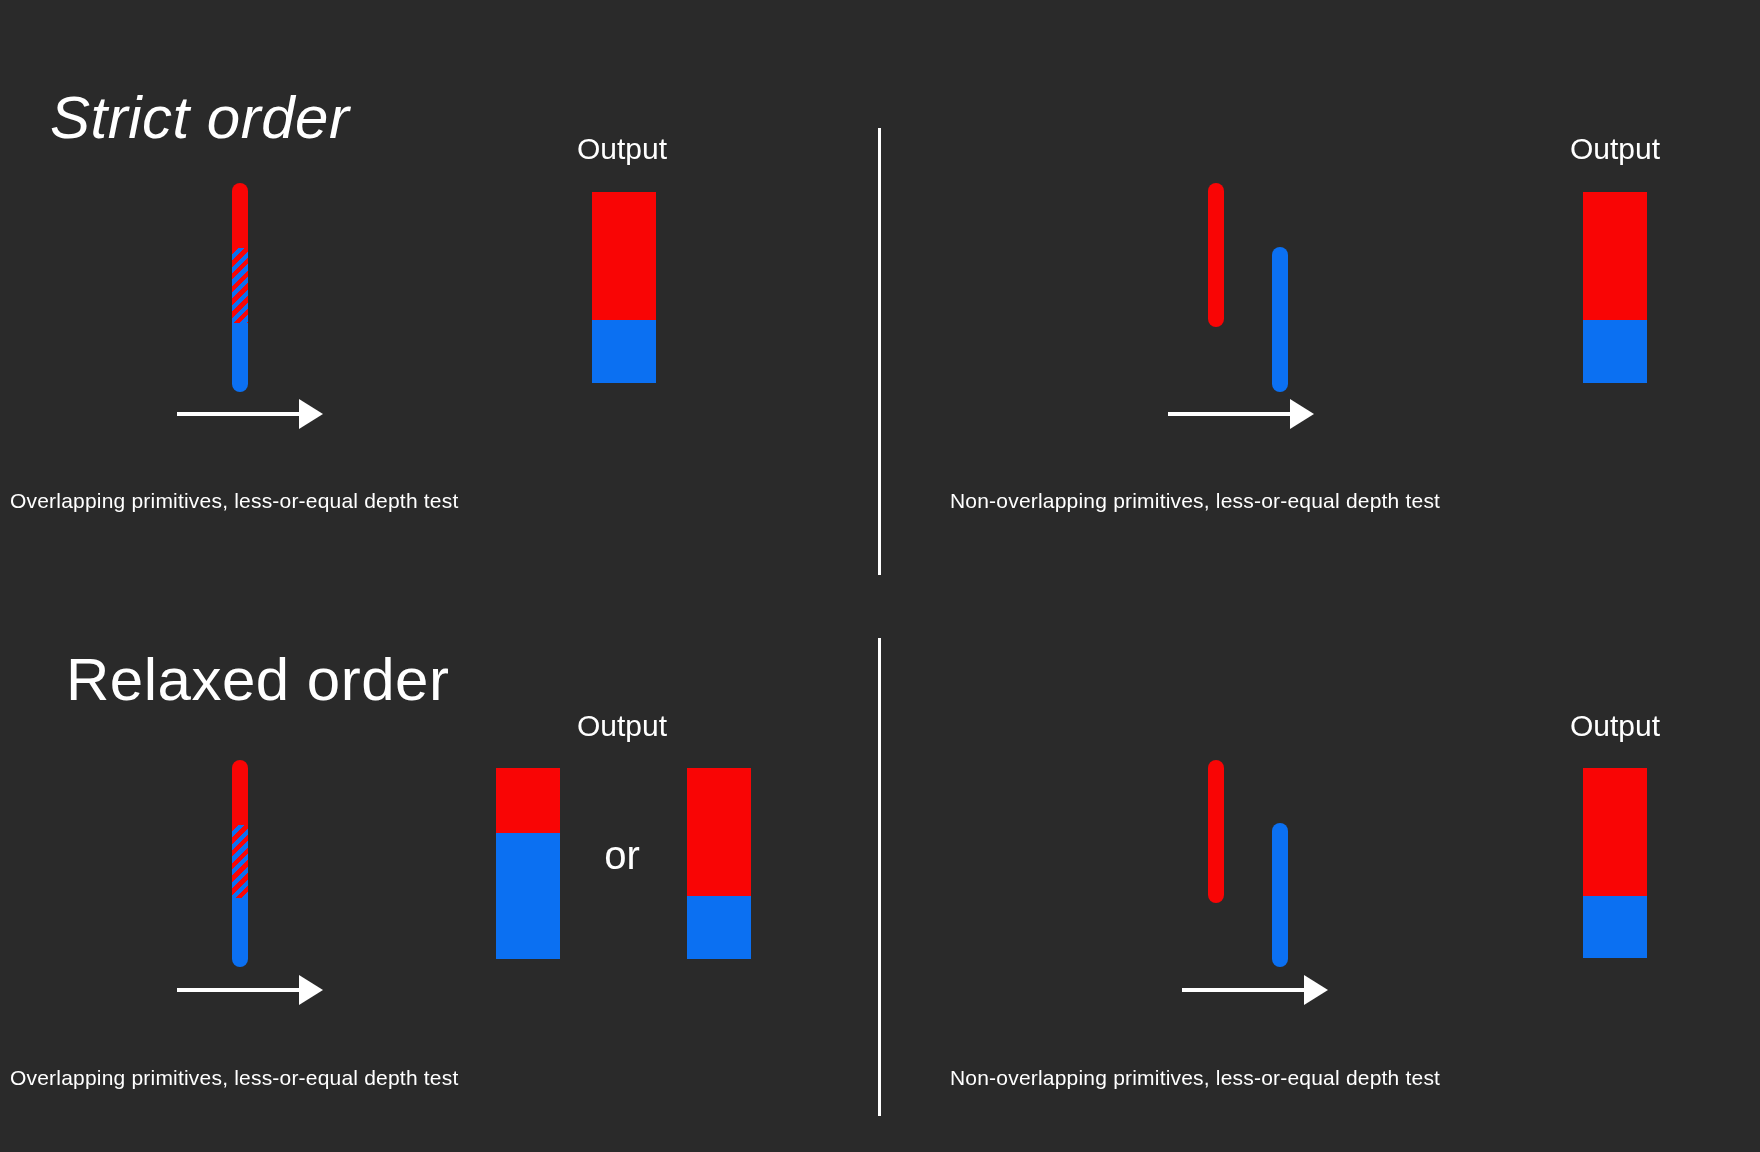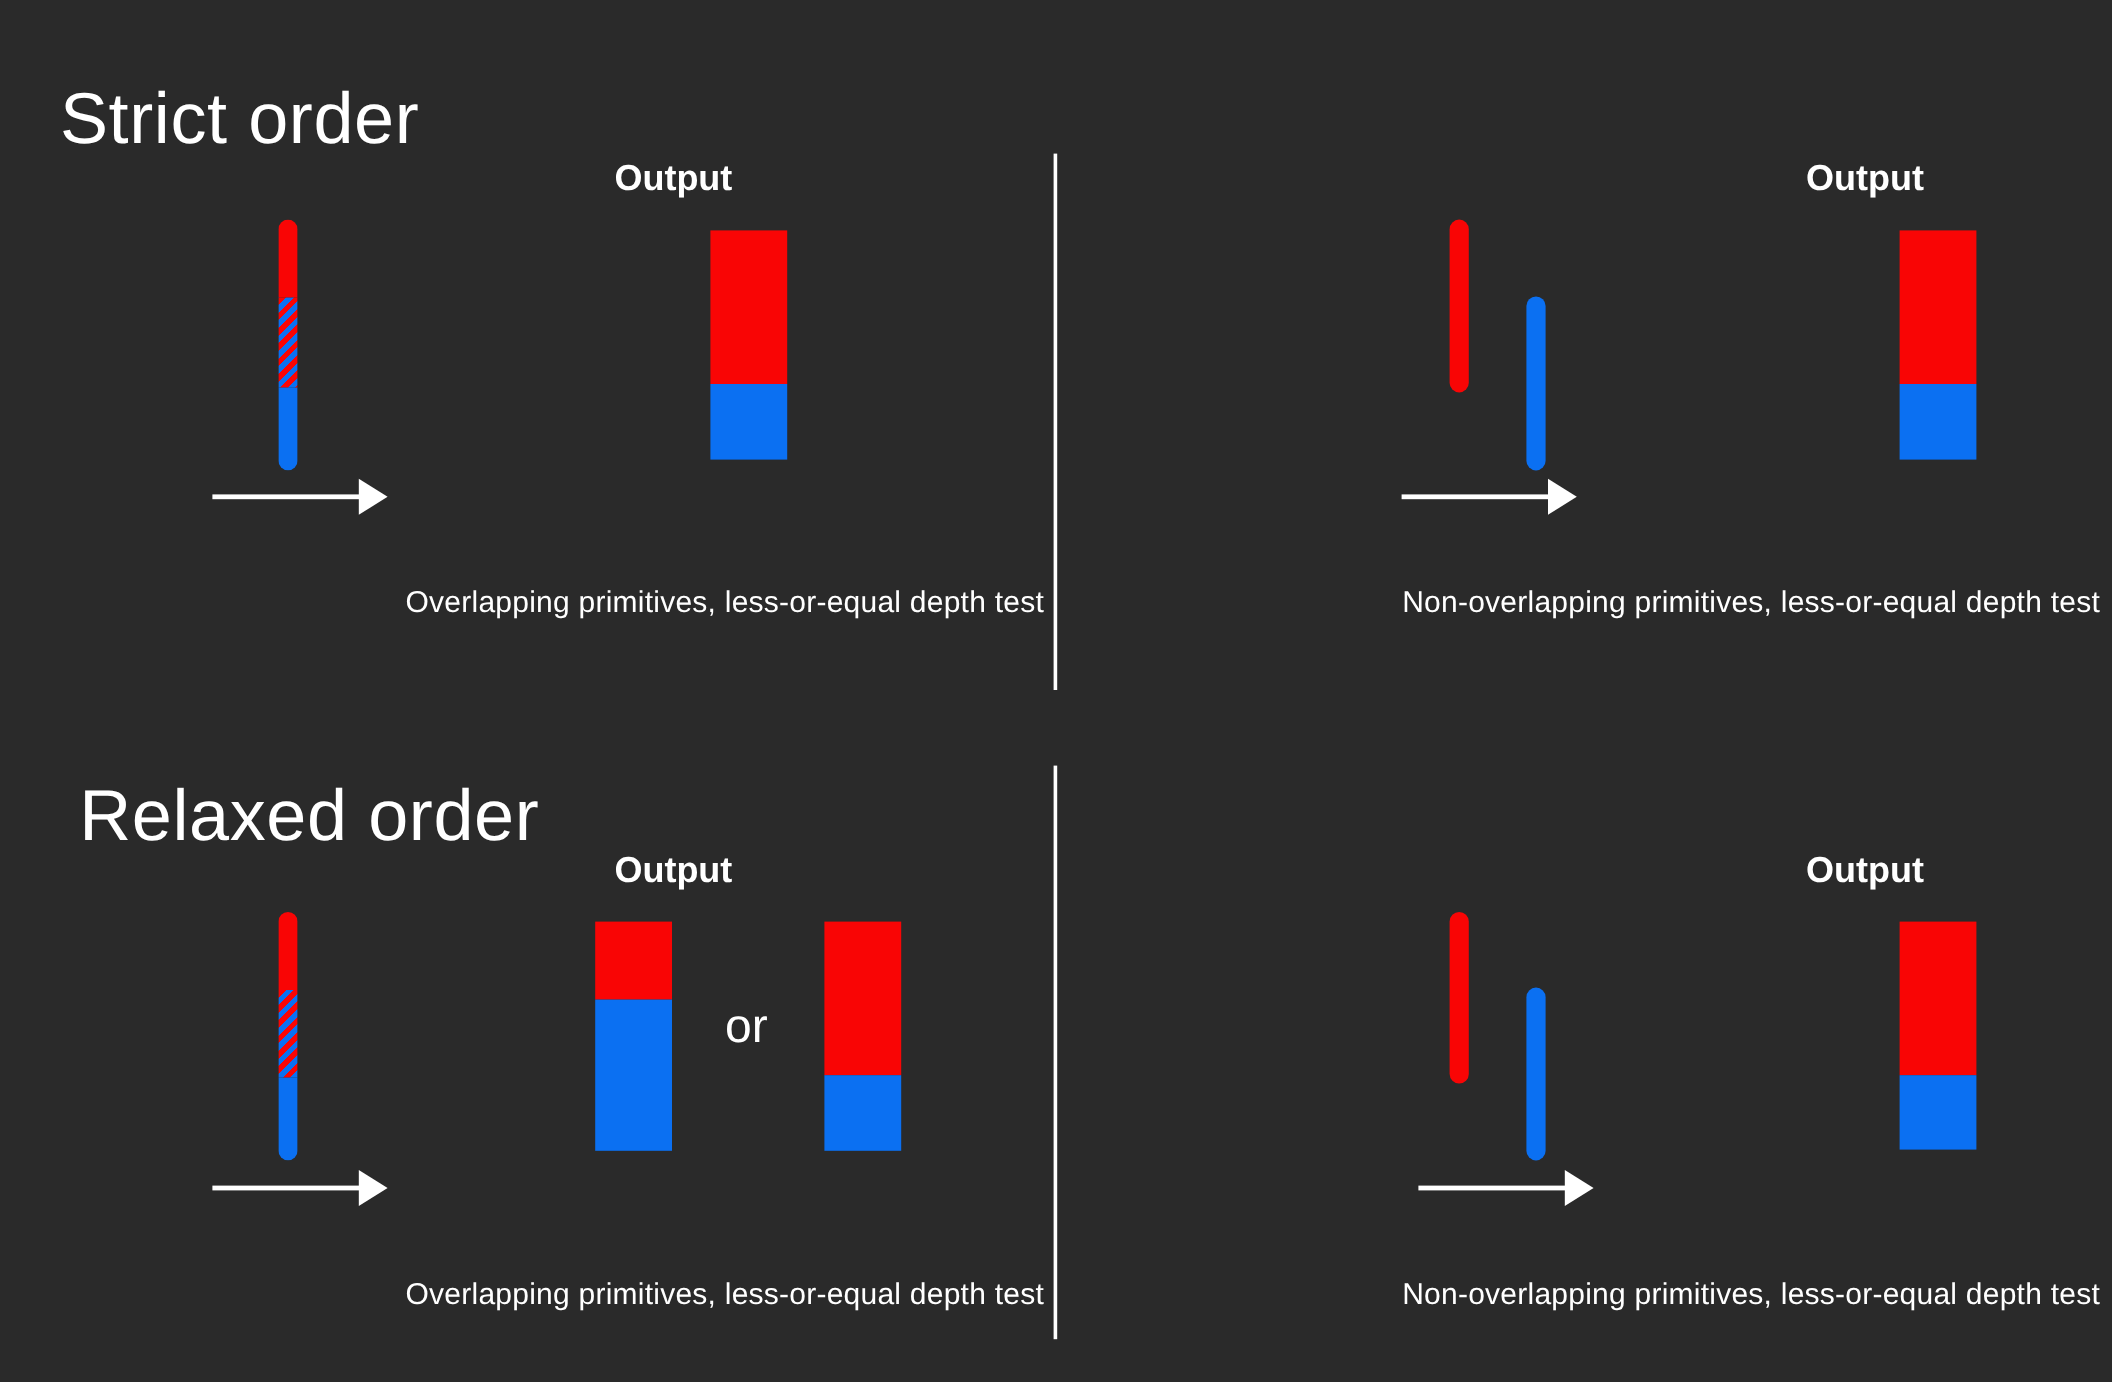--- a/index.html
+++ b/index.html
@@ -5,30 +5,30 @@
   :root{
     --bg:#2a2a2a; --fg:#ffffff; --red:#f90505; --blue:#0b70f2; --divider:#ffffff;
   }
   *{margin:0;padding:0;box-sizing:border-box;}
   html,body{background:var(--bg);}
   .canvas{
     position:relative;width:1760px;height:1152px;background:var(--bg);
     color:var(--fg);font-family:"Liberation Sans",sans-serif;overflow:hidden;
   }
   .title{position:absolute;font-size:60px;line-height:1;font-weight:400;letter-spacing:0.5px;}
-  .t-strict{left:50px;top:69px;}
+  .t-strict{left:50px;top:88px;font-style:italic;}
   .t-relaxed{left:50px;top:650px;margin-left:16px;}
 
-  .out-label{position:absolute;width:220px;text-align:left;font-size:30px;line-height:1;font-weight:bold;}
+  .out-label{position:absolute;width:220px;text-align:center;font-size:30px;line-height:1;}
   .ol-tl{left:512px;top:134px;}
   .ol-tr{left:1505px;top:134px;}
   .ol-bl{left:512px;top:711px;}
   .ol-br{left:1505px;top:711px;}
 
-  .caption{position:absolute;font-size:25px;line-height:1;text-align:right;letter-spacing:0.2px;}
+  .caption{position:absolute;font-size:21px;line-height:1;text-align:left;letter-spacing:0.2px;}
   .cap-tl{left:10px;width:860px;top:490px;}
   .cap-tr{left:950px;width:800px;top:490px;}
   .cap-bl{left:10px;width:860px;top:1067px;}
   .cap-br{left:950px;width:800px;top:1067px;}
 
   .vbar{position:absolute;width:16px;border-radius:8px;overflow:hidden;display:flex;flex-direction:column;}
   .bar-tl{left:232px;top:183px;height:209px;}
   .bar-bl{left:232px;top:760px;height:207px;}
   .pill{position:absolute;width:16px;border-radius:8px;}
   .bar-red-tr{left:1208px;top:183px;height:144px;}

